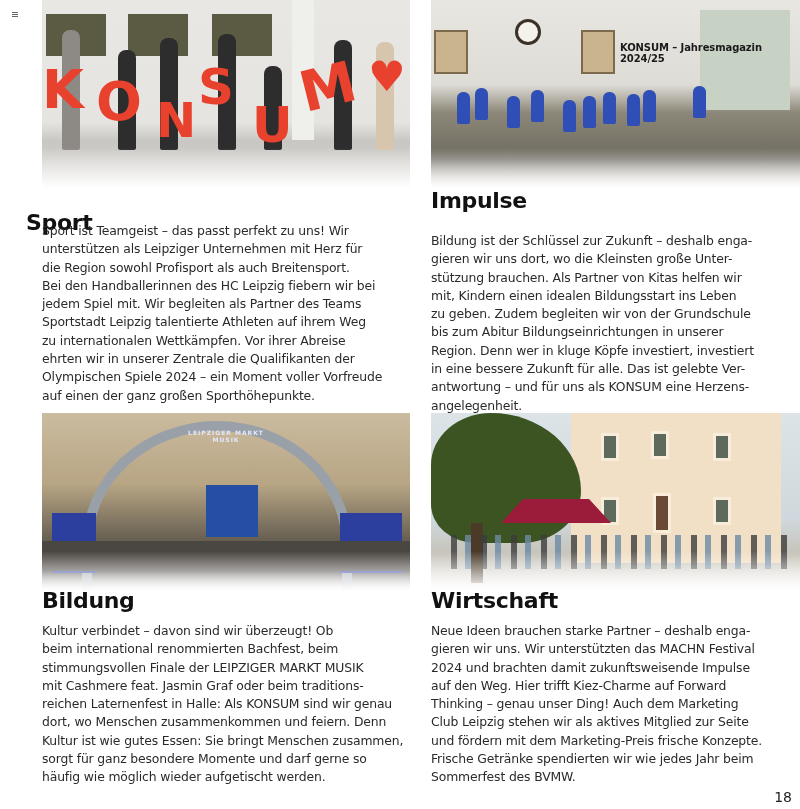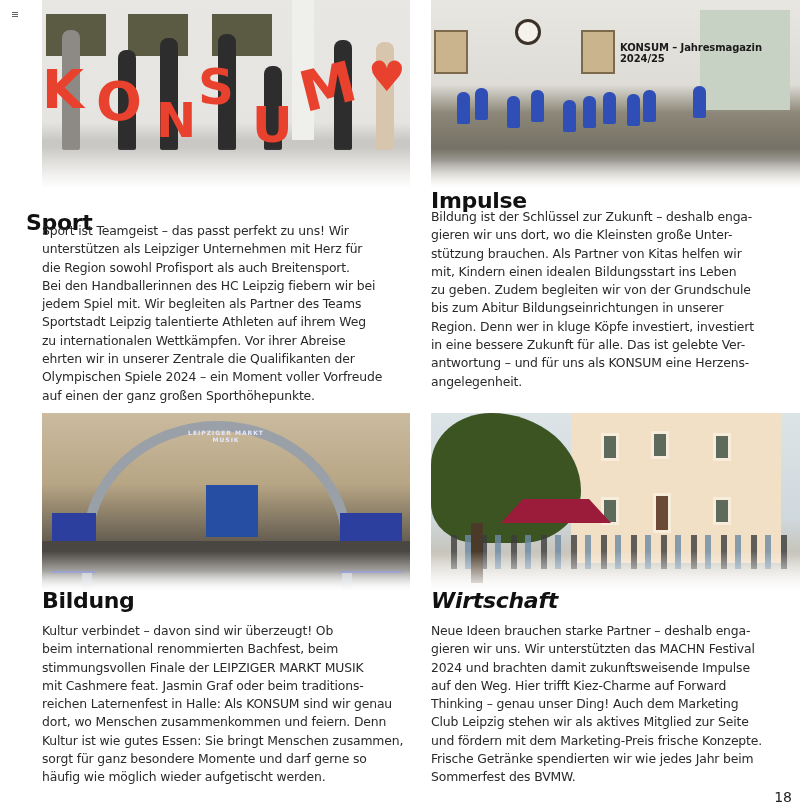--- a/index.html
+++ b/index.html
@@ -118,21 +118,21 @@
   <div class="kid" style="left:132px;top:100px;"></div>
   <div class="kid" style="left:152px;top:96px;"></div>
   <div class="kid" style="left:172px;top:92px;"></div>
   <div class="kid" style="left:196px;top:94px;"></div>
   <div class="kid" style="left:212px;top:90px;"></div>
   <div class="kid" style="left:262px;top:86px;"></div>
   <div class="fade"></div>
 </div>
 <div class="magazine-title">KONSUM – Jahresmagazin 2024/25</div>
 <div class="heading" style="left:431px;top:188px;">Impulse</div>
-<div class="body-text" style="left:431px;top:208px;width:369px;">Bildung ist der Schlüssel zur Zukunft – deshalb enga-
+<div class="body-text" style="left:431px;top:232px;width:369px;">Bildung ist der Schlüssel zur Zukunft – deshalb enga-
 gieren wir uns dort, wo die Kleinsten große Unter-
 stützung brauchen. Als Partner von Kitas helfen wir
 mit, Kindern einen idealen Bildungsstart ins Leben
 zu geben. Zudem begleiten wir von der Grundschule
 bis zum Abitur Bildungseinrichtungen in unserer
 Region. Denn wer in kluge Köpfe investiert, investiert
 in eine bessere Zukunft für alle. Das ist gelebte Ver-
 antwortung – und für uns als KONSUM eine Herzens-
 angelegenheit.</div>
 
@@ -163,21 +163,21 @@
   <div class="win" style="left:282px;top:20px;"></div>
   <div class="win" style="left:170px;top:84px;"></div>
   <div class="win" style="left:282px;top:84px;"></div>
   <div class="win" style="left:222px;top:80px;height:40px;background:#6a4a36;"></div>
   <div class="tree"></div>
   <div class="trunk"></div>
   <div class="tent"></div>
   <div class="people"></div>
   <div class="fade"></div>
 </div>
-<div class="heading" style="left:431px;top:588px;font-style:italic;">Wirtschaft</div>
+<div class="heading" style="left:431px;top:588px;">Wirtschaft</div>
 <div class="body-text" style="left:431px;top:622px;width:369px;">Neue Ideen brauchen starke Partner – deshalb enga-
 gieren wir uns. Wir unterstützten das MACHN Festival
 2024 und brachten damit zukunftsweisende Impulse
 auf den Weg. Hier trifft Kiez-Charme auf Forward
 Thinking – genau unser Ding! Auch dem Marketing
 Club Leipzig stehen wir als aktives Mitglied zur Seite
 und fördern mit dem Marketing-Preis frische Konzepte.
 Frische Getränke spendierten wir wie jedes Jahr beim
 Sommerfest des BVMW.</div>
 

